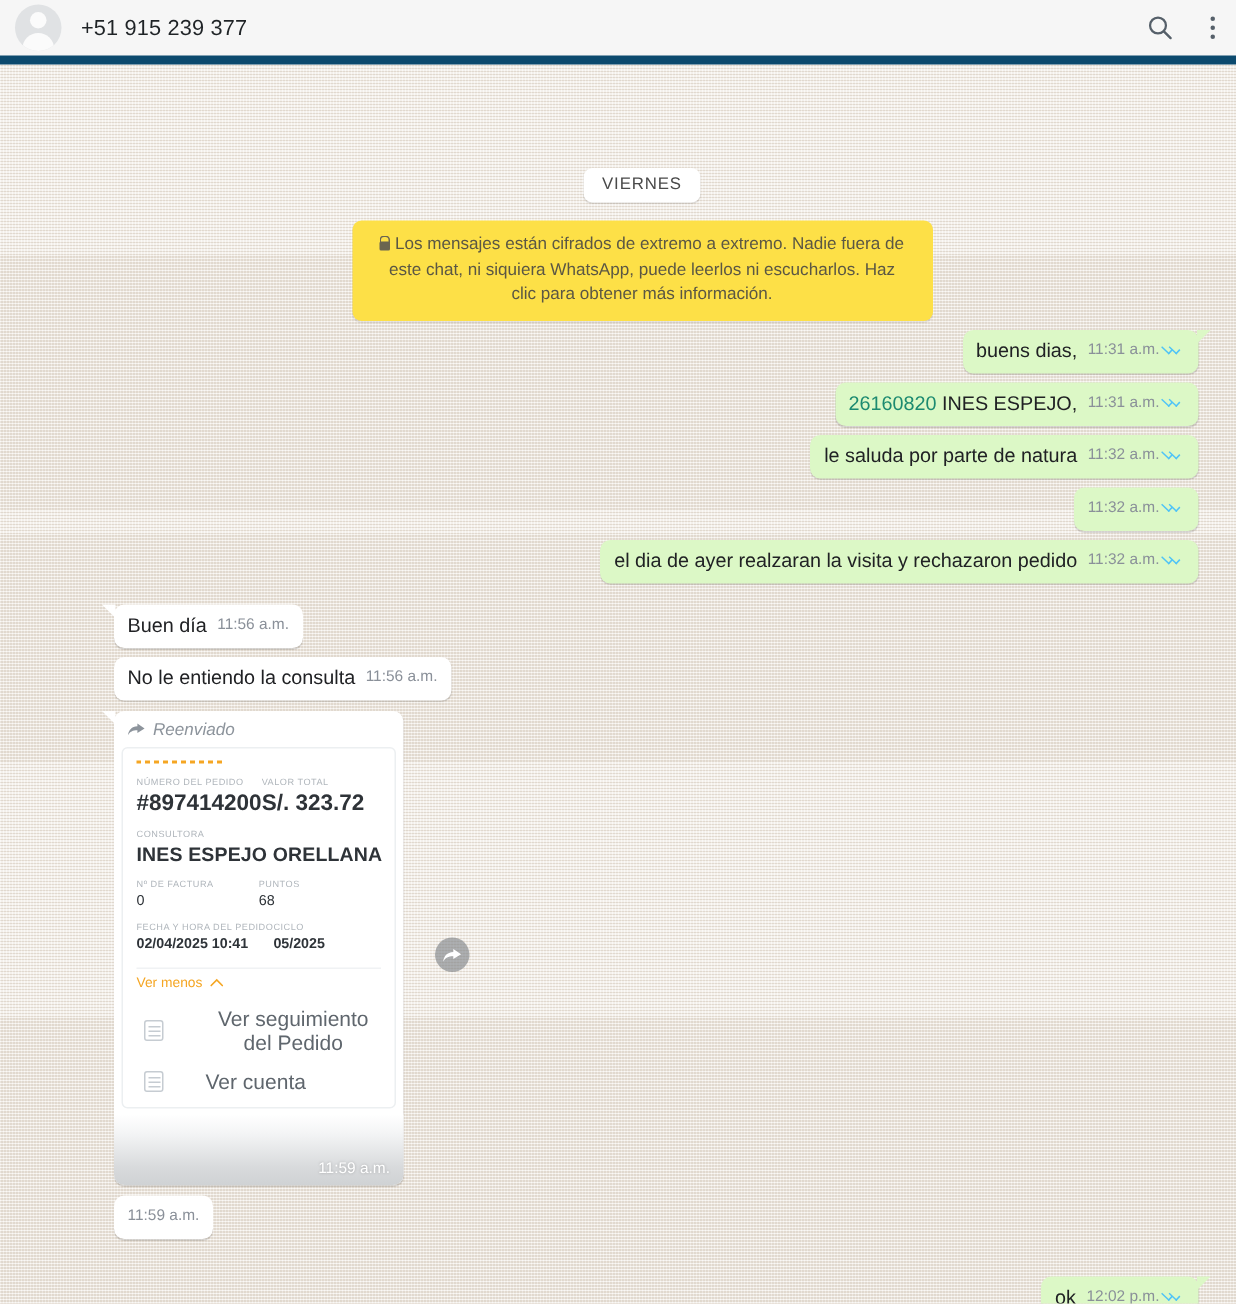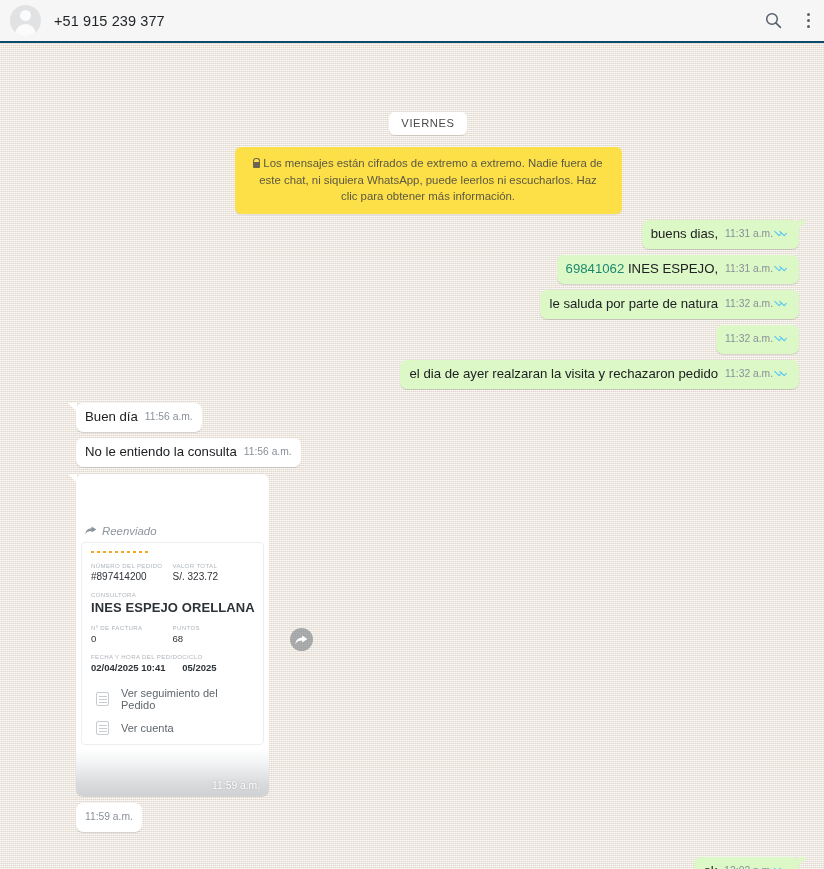--- a/index.html
+++ b/index.html
@@ -26,21 +26,21 @@
       repeating-linear-gradient(90deg, rgba(255,255,255,0.45) 0 1px, rgba(208,198,185,0.22) 1px 2px);
   }
 
   
   #app-header {
     position: absolute;
     top: 0; left: 0;
     width: 824px;
     height: 43px;
     background: #f6f6f6;
-    border-bottom: 2px solid #0c4a6e;
+    border-bottom: 6px solid #0c4a6e;
     display: flex;
     align-items: center;
     padding: 0 14px 0 10px;
     z-index: 20;
   }
   #avatar {
     width: 31px; height: 31px;
     border-radius: 50%;
     background: #e0e2e4;
     position: relative;
@@ -244,21 +244,20 @@
   }
 
   #forwarded-label {
     display: flex;
     align-items: center;
     gap: 5px;
     font-size: 11.4px;
     font-style: italic;
     color: #8d949c;
     padding: 1px 4px 5px;
-    margin-top: 44px;
   }
   #forward-arrow-icon { display: block; }
 
   #order-card {
     background: #fff;
     border: 1px solid #eceff1;
     border-radius: 4px;
     padding: 8px 9px 4px;
   }
   #accent-dashes {
@@ -273,23 +272,23 @@
   .card-col { flex: 1 1 50%; }
   .card-label {
     font-size: 6.1px;
     letter-spacing: .35px;
     color: #b0b6bc;
     text-transform: uppercase;
     margin-bottom: 2px;
     white-space: nowrap;
   }
   .card-value {
-    font-size: 10px;
+    font-size: 15px;
     color: #2e3338;
-    font-weight: normal;
+    font-weight: bold;
     margin-bottom: 9px;
     white-space: nowrap;
   }
   .card-value.plain { font-weight: normal; font-size: 9.6px; }
   .card-value.name  { font-size: 13px; font-weight: bold; letter-spacing: .1px; }
   .card-value.date  { font-size: 9.5px; font-weight: bold; }
 
   #ver-menos {
     display: flex;
     align-items: center;
@@ -298,24 +297,25 @@
     font-size: 9.2px;
     padding: 4px 0 6px;
     border-top: 1px solid #f0f2f4;
     margin-top: 1px;
   }
   #chevron-up-icon { display: block; }
 
   .card-action {
     display: flex;
     align-items: center;
-    gap: 12px;
+    gap: 28px;
     padding: 5px 0 5px 5px;
-    font-size: 11px;
+    font-size: 14px;
     color: #5f666d;
+    text-align: center;
   }
   .action-icon {
     flex: 0 0 auto;
     width: 13px; height: 14px;
     border: 1.1px solid #c6ccd2;
     border-radius: 2px;
     position: relative;
   }
   .action-icon::before {
     content: "";
@@ -395,21 +395,21 @@
               <b></b>
             </span>
         </span>
       </div>
     </div>
   </div>
 
   <div class="row out">
     <div class="bubble out no-tail">
       <div class="msg-line">
-        <span class="msg-text"><span class="link-num">69841062</span><span> INES ESPEJO,</span></span>
+        <span class="msg-text"><span class="link-num">26160820</span><span> INES ESPEJO,</span></span>
         <span class="meta">
           <span>11:31 a.m.</span>
           <span class="ticks">
               <i></i>
               <b></b>
             </span>
         </span>
       </div>
     </div>
   </div>
@@ -524,20 +524,26 @@
           <div class="card-col">
             <div class="card-label">FECHA Y HORA DEL PEDIDO</div>
             <div class="card-value date">02/04/2025 10:41</div>
           </div>
           <div class="card-col">
             <div class="card-label">CICLO</div>
             <div class="card-value date">05/2025</div>
           </div>
         </div>
 
+        <div id="ver-menos">
+          <span>Ver menos</span>
+          <svg id="chevron-up-icon" width="9" height="6" viewBox="0 0 9 6">
+            <path d="M0.8 5 L4.5 1.3 L8.2 5" fill="none" stroke="#f5a623" stroke-width="1.1" stroke-linecap="round"></path>
+          </svg>
+        </div>
 
         <div class="card-action">
           <span class="action-icon"></span>
           <span>Ver seguimiento del Pedido</span>
         </div>
         <div class="card-action">
           <span class="action-icon"></span>
           <span>Ver cuenta</span>
         </div>
       </div>

